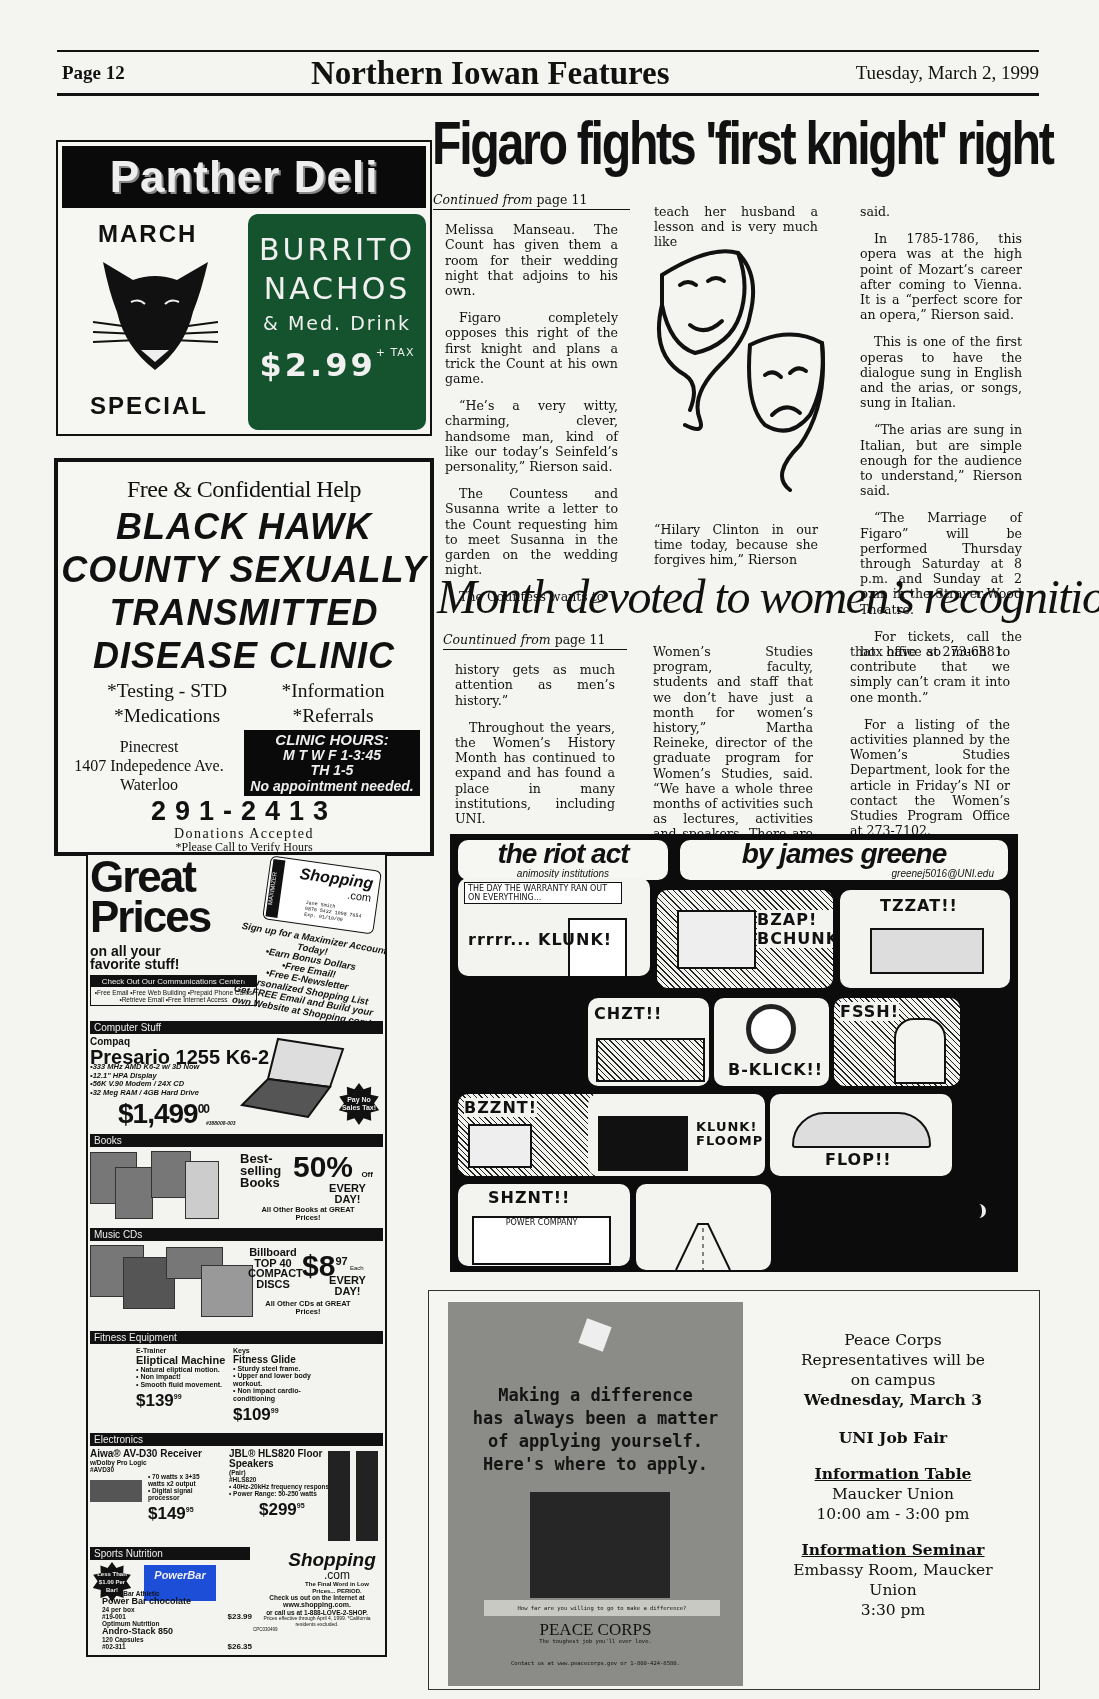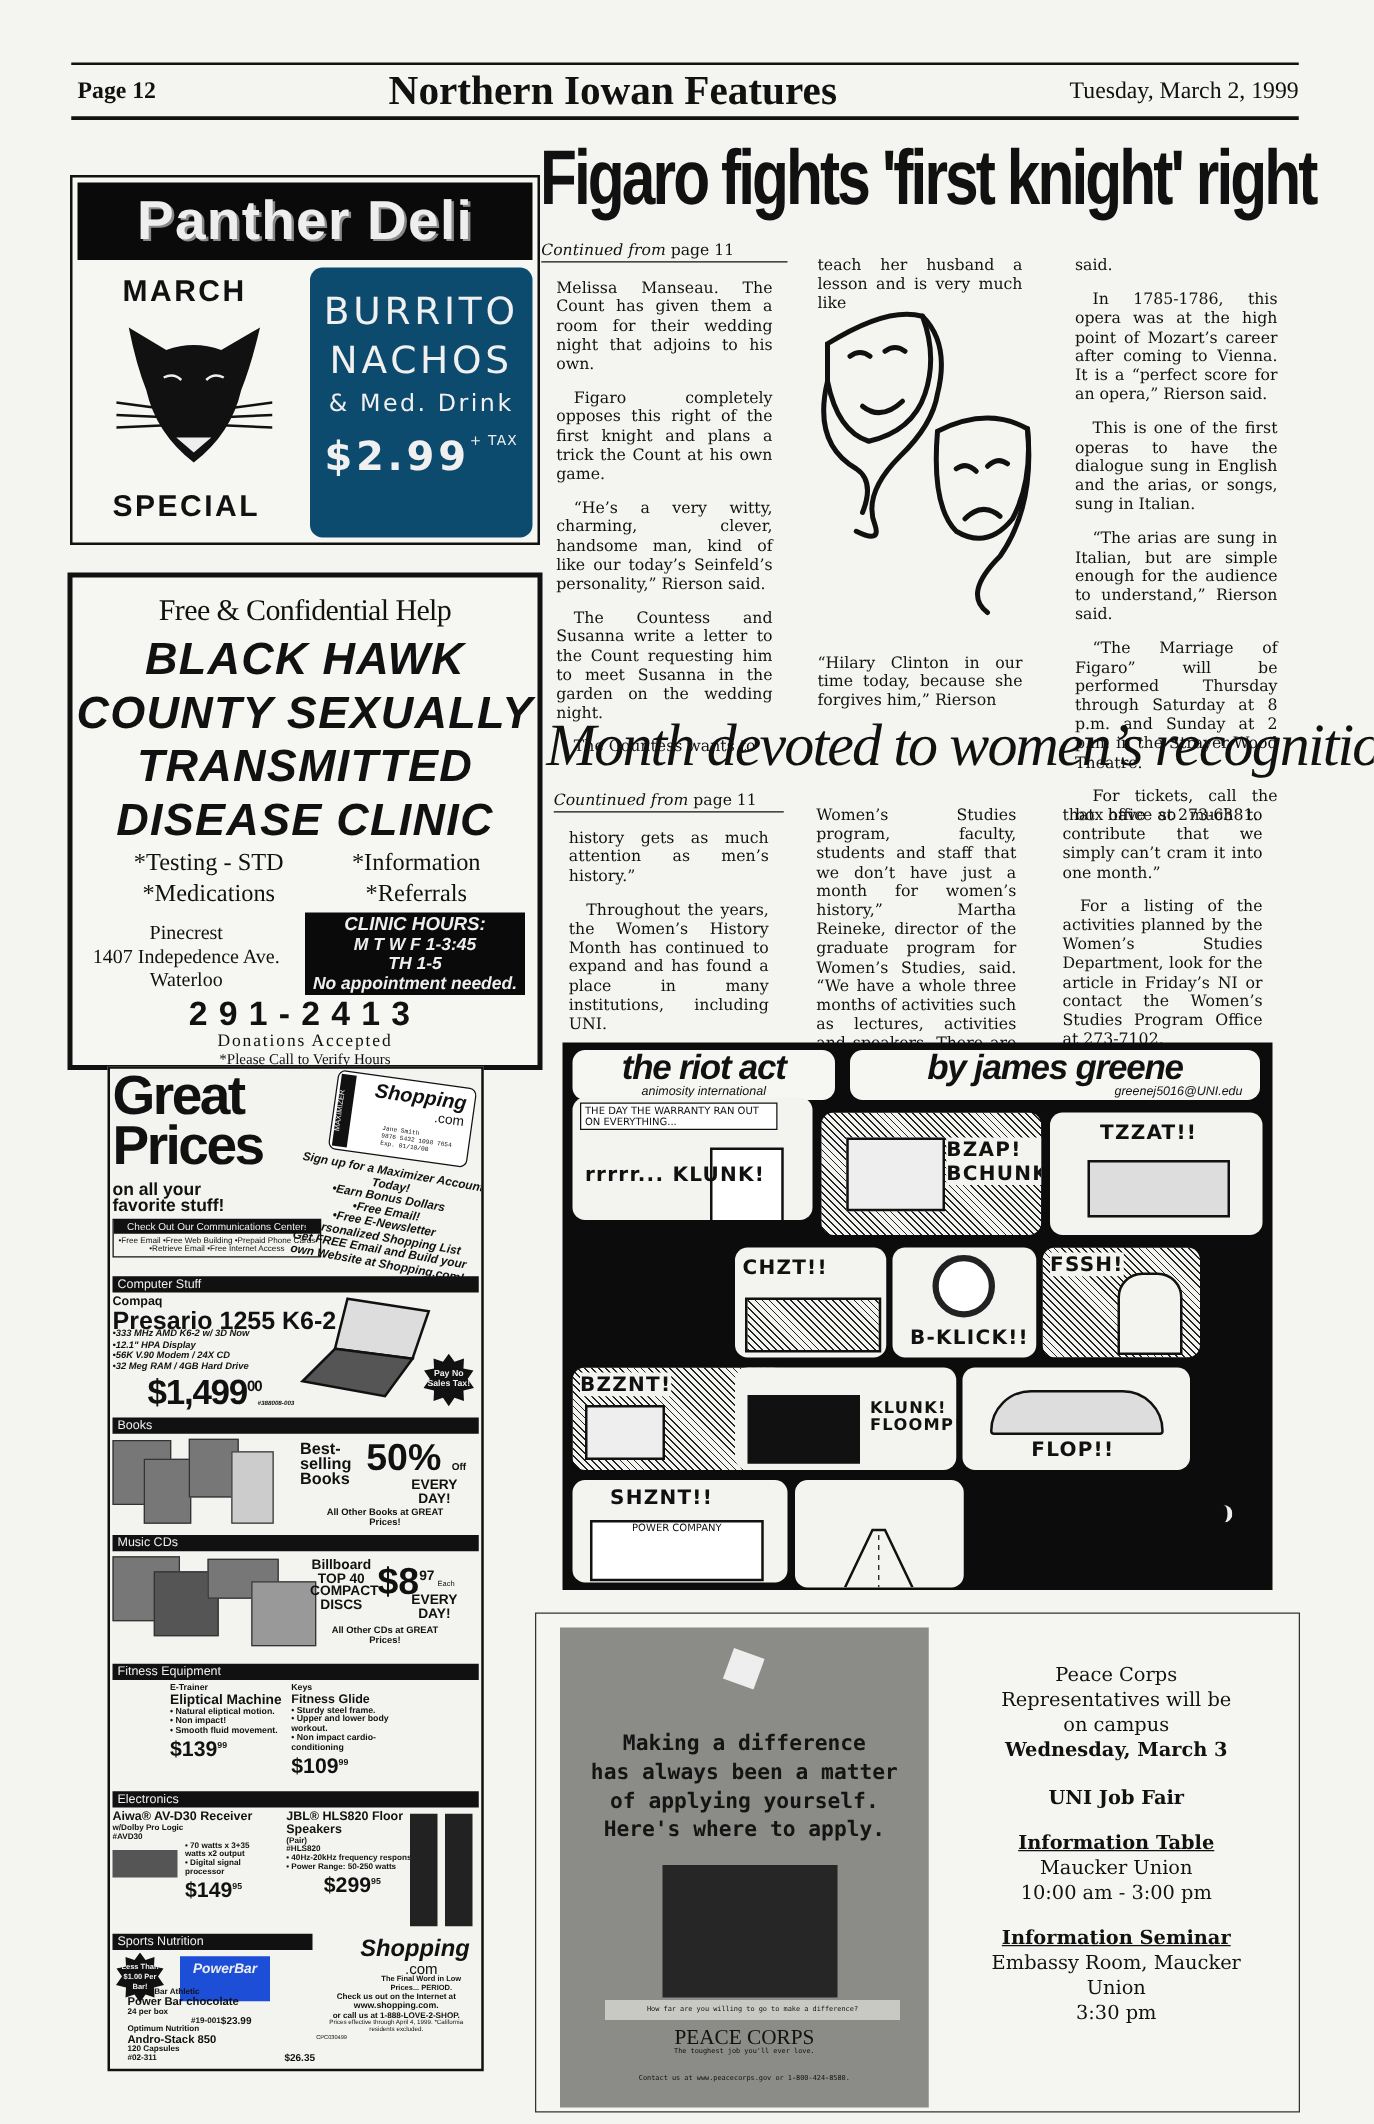--- a/index.html
+++ b/index.html
@@ -15,21 +15,21 @@
   .col p{margin:12px;text-indent:14px;}
   .col p.ni{text-indent:0;}
   .cont{font-style:italic;border-bottom:1px solid #111;padding-bottom:2px;margin-bottom:8px;font-family:"DejaVu Serif",serif;font-size:12.5px;}
   .cont span{font-style:normal;}
   .headline2{position:absolute;left:437px;top:562px;width:600px;height:70px;font-family:"Liberation Serif",serif;font-style:italic;font-size:48px;line-height:70px;letter-spacing:-1.5px;white-space:nowrap;}
   
   .deli{position:absolute;left:56px;top:140px;width:372px;height:292px;border:2px solid #111;background:#f6f6f3;}
   .deli .top{position:absolute;left:4px;top:4px;right:4px;height:62px;background:#0a0a0a;color:#eee;font-family:"Liberation Sans",sans-serif;font-weight:bold;font-size:44px;line-height:62px;text-align:center;text-shadow:2px 2px 0 #888;letter-spacing:1px;}
   .deli .march{position:absolute;left:40px;top:78px;font-family:"Liberation Sans",sans-serif;font-weight:bold;font-size:24px;letter-spacing:2px;}
   .deli .special{position:absolute;left:32px;top:250px;font-family:"Liberation Sans",sans-serif;font-weight:bold;font-size:24px;letter-spacing:2px;}
-  .deli .panel{position:absolute;left:190px;top:72px;right:4px;bottom:4px;background:#0c4a6e;color:#f0f0f0;font-family:"DejaVu Sans",sans-serif;text-align:center;}
+  .deli .panel{position:absolute;left:190px;top:72px;right:4px;bottom:4px;background:#14532d;color:#f0f0f0;font-family:"DejaVu Sans",sans-serif;text-align:center;}
   .deli .panel .l1{font-size:30px;margin-top:18px;letter-spacing:3px;}
   .deli .panel .l2{font-size:30px;margin-top:4px;letter-spacing:3px;}
   .deli .panel .l3{font-size:19px;margin-top:6px;letter-spacing:2px;}
   .deli .panel .l4{font-size:32px;margin-top:12px;letter-spacing:3px;font-weight:bold;}
   .deli .panel .l4 small{font-size:11px;vertical-align:top;letter-spacing:1px;font-weight:normal;}
   .panther{position:absolute;left:35px;top:110px;width:125px;height:120px;}
   
   .clinic{position:absolute;left:54px;top:458px;width:372px;height:390px;border:4px solid #111;background:#f6f6f3;text-align:center;}
   .clinic .free{font-family:"Liberation Serif",serif;font-size:24px;margin-top:14px;letter-spacing:-0.5px;}
   .clinic .big{font-family:"Liberation Sans",sans-serif;font-weight:bold;font-style:italic;font-size:36px;line-height:43px;letter-spacing:1px;margin-top:2px;}
@@ -299,21 +299,21 @@
   <div class="abs" style="left:240px;top:596px;width:22px;height:90px;background:#222;"></div>
   <div class="abs" style="left:268px;top:596px;width:22px;height:90px;background:#222;"></div>
 
   <div class="sec" style="top:692px;right:135px;">Sports Nutrition</div>
   <div class="burst" style="left:4px;top:707px;width:40px;height:40px;font-size:6px;">Less Than $1.00 Per Bar!</div>
   <div class="abs prod" style="left:56px;top:710px;width:72px;height:36px;background:#1d4ed8;color:#eee;font-style:italic;font-size:11px;line-height:20px;text-align:center;">PowerBar</div>
   <div class="abs" style="left:14px;top:735px;width:150px;font-size:6.5px;line-height:7px;">
     <div class="prod">Power Bar Athletic</div>
     <div class="prod" style="font-size:9px;line-height:9px;">Power Bar chocolate</div>
     <div class="prod">24 per box</div>
-    <div class="prod" style="display:flex;justify-content:center;">
+    <div class="prod" style="display:flex;justify-content:space-between;">
         <span>#19-001</span>
         <span style="font-size:8px;">$23.99</span>
       </div>
     <div class="prod">Optimum Nutrition</div>
     <div class="prod" style="font-size:9px;line-height:9px;">Andro-Stack 850</div>
     <div class="prod">120 Capsules</div>
     <div class="prod" style="display:flex;justify-content:space-between;">
         <span>#02-311</span>
         <span style="font-size:8px;">$26.35</span>
       </div>
@@ -326,21 +326,21 @@
     <div class="prod" style="font-size:7px;line-height:8px;">www.shopping.com.</div>
     <div class="prod" style="font-size:6.5px;line-height:7px;">or call us at 1-888-LOVE-2-SHOP.</div>
     <div style="font-size:5px;line-height:5.5px;">Prices effective through April 4, 1999. *California residents excluded.</div>
     <div style="font-size:4.5px;text-align:left;">CPC030499</div>
   </div>
 </div>
 
 <div class="comic">
   <div class="tbox" style="left:8px;width:210px;">
     <div class="t">the riot act</div>
-    <div class="s">animosity international</div>
+    <div class="s">animosity institutions</div>
   </div>
   <div class="tbox" style="left:230px;width:328px;">
     <div class="t">by james greene</div>
     <div class="s" style="text-align:right;padding-right:14px;">greenej5016@UNI.edu</div>
   </div>
 
   <div class="panel" style="left:8px;top:44px;width:192px;height:98px;">
     <div class="abs" style="left:6px;top:4px;width:150px;border:1px solid #111;background:#fff;font-size:8px;line-height:9px;padding:1px 3px;">THE DAY THE WARRANTY RAN OUT ON EVERYTHING...</div>
     <div class="abs" style="left:110px;top:40px;width:55px;height:58px;border:2px solid #111;background:#fff;"></div>
     <div class="sfx" style="left:10px;top:52px;">rrrrr... KLUNK!</div>

